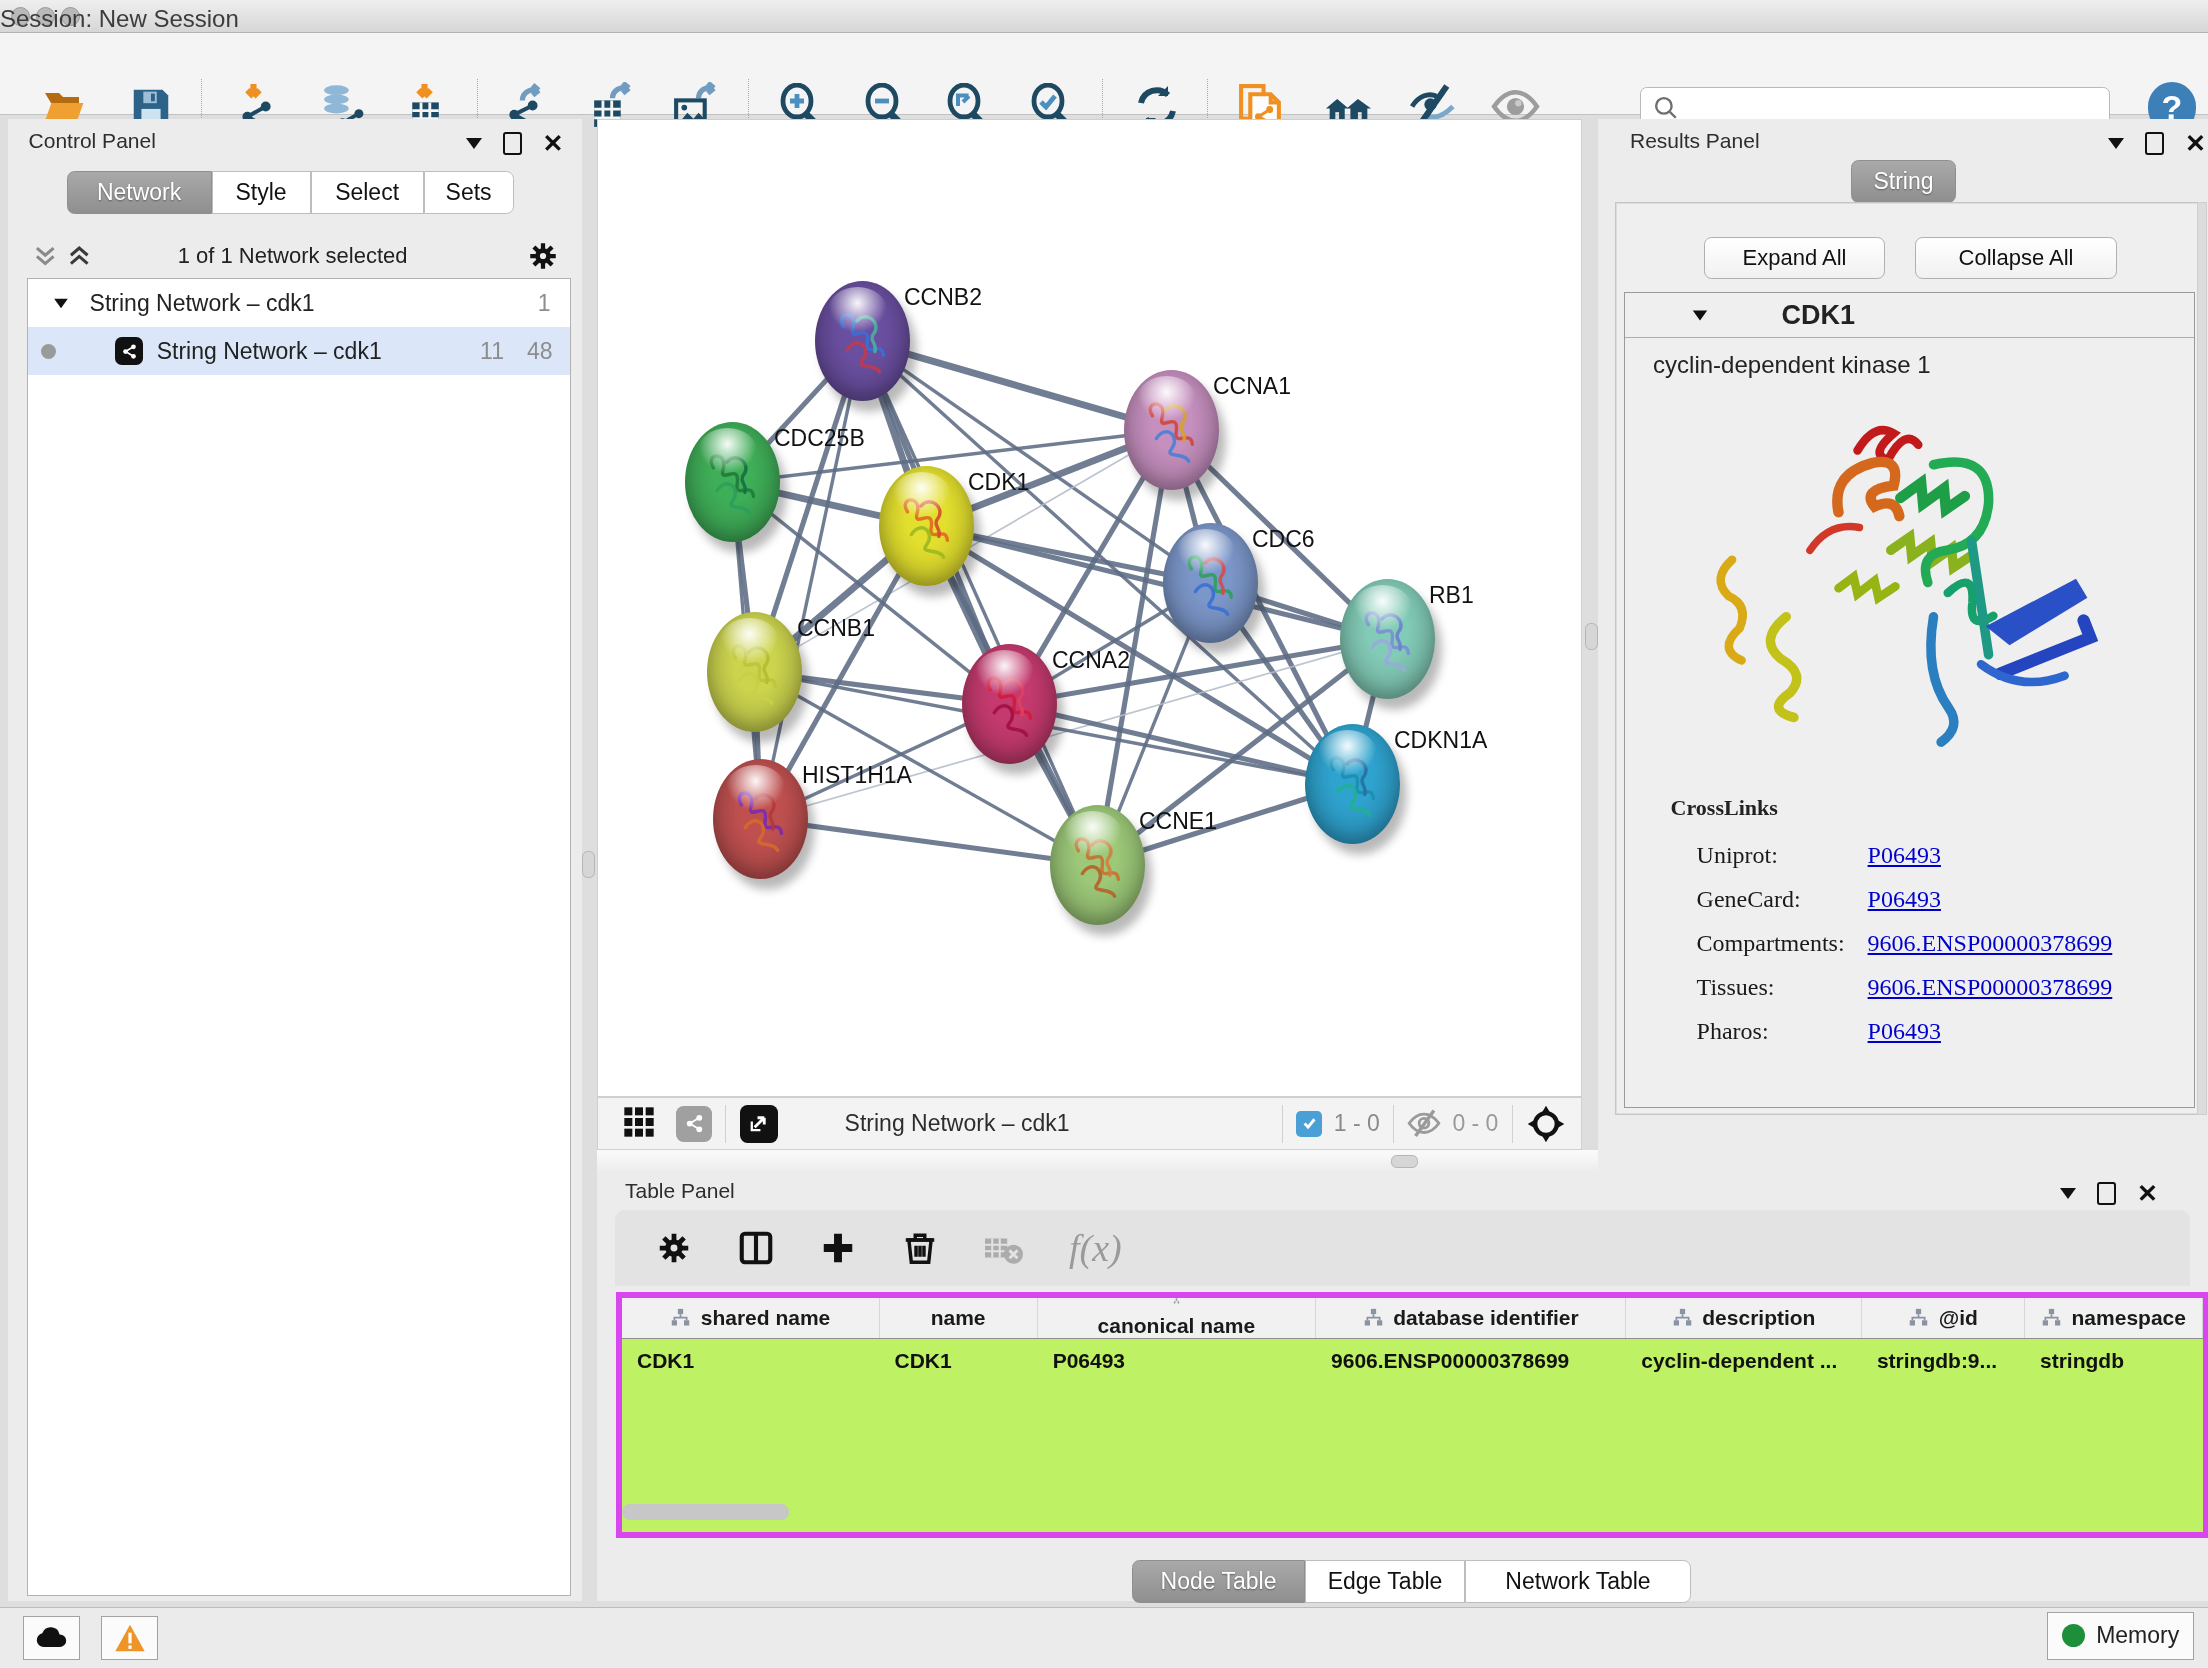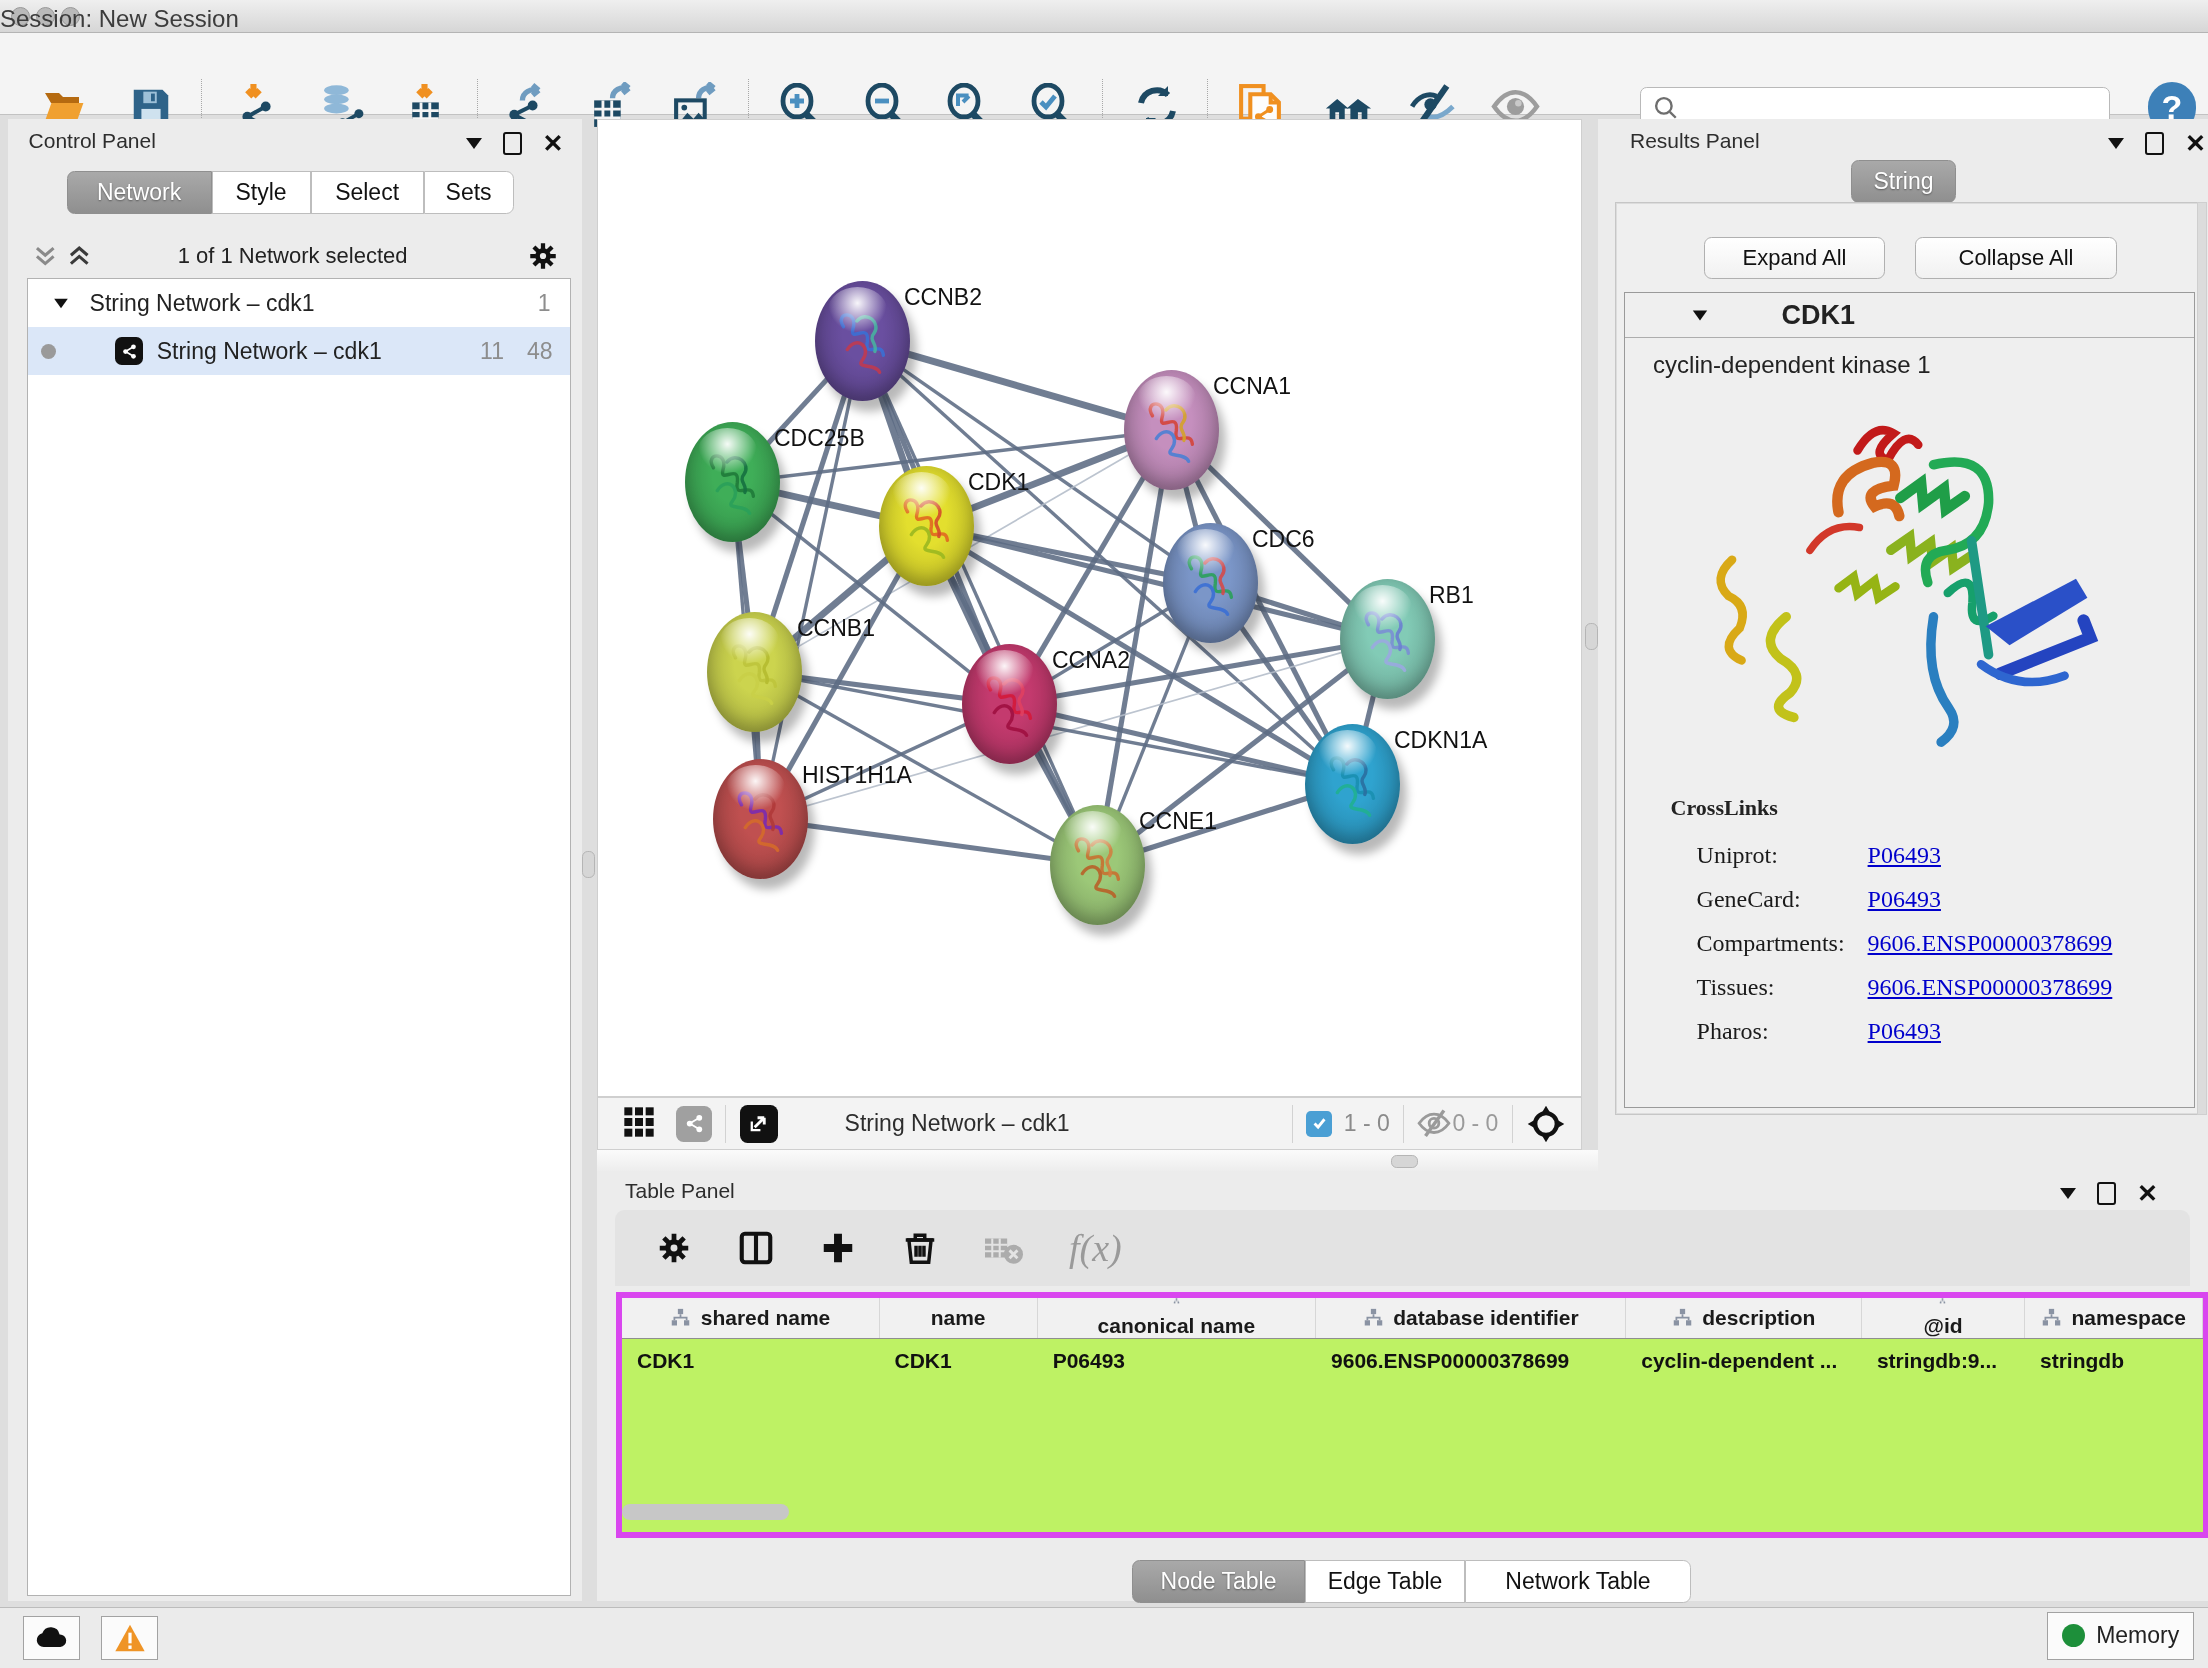--- a/index.html
+++ b/index.html
@@ -463,21 +463,21 @@
           <path d="M5 12l5 5 9-11" stroke="#fff" stroke-width="4" fill="none"></path>
         </svg>
     </div>
     <span style="margin-left:11.4px;font-size:23px;color:#8a8a8a">1 - 0</span>
     <div class="nfsep"></div>
     <svg width="34" height="28.5" viewBox="0 0 24 20">
       <path d="M1.5 10C5 5 9 3.5 12 3.5s7 1.5 10.5 6.5C19 15 15 16.5 12 16.5S5 15 1.5 10z" fill="none" stroke="#9a9a9a" stroke-width="2"></path>
       <circle cx="12" cy="10" r="3.4" fill="none" stroke="#9a9a9a" stroke-width="2"></circle>
       <path d="M19 1L6 19" stroke="#9a9a9a" stroke-width="2.4"></path>
     </svg>
-    <span style="margin-left:1px;font-size:23px;color:#9a9a9a">0 - 0</span>
+    <span style="margin-left:11px;font-size:23px;color:#9a9a9a">0 - 0</span>
     <div class="nfsep"></div>
     <svg width="40" height="40" viewBox="0 0 24 24" style="margin-right:15px">
       <circle cx="12" cy="12" r="6.5" fill="none" stroke="#111" stroke-width="2.6"></circle>
       <path d="M12 1l2.6 4.4h-5.2zM12 23l2.6-4.4h-5.2zM1 12l4.4-2.6v5.2zM23 12l-4.4-2.6v5.2z" fill="#111"></path>
     </svg>
   </div>
 </div>
 
 <div class="abs handle-v" style="left:582px;top:851px"></div>
 <div class="abs handle-v" style="left:1585px;top:623px"></div>
@@ -622,21 +622,21 @@
         </div>
         <div class="th" style="width: 237px;">
           <svg width="21" height="21" viewBox="0 0 24 24">
             <rect x="9" y="1" width="6" height="6" fill="#8a93a3"></rect>
             <rect x="2" y="14" width="6" height="6" fill="#8a93a3"></rect>
             <rect x="16" y="14" width="6" height="6" fill="#8a93a3"></rect>
             <path d="M12 7v4M5 14v-3h14v3" stroke="#8a93a3" stroke-width="2" fill="none"></path>
           </svg>
           <span>description</span>
         </div>
-        <div class="th" style="width: 164px; flex-direction: column;">
+        <div class="th" style="width: 164px;">
           <svg width="21" height="21" viewBox="0 0 24 24">
             <rect x="9" y="1" width="6" height="6" fill="#8a93a3"></rect>
             <rect x="2" y="14" width="6" height="6" fill="#8a93a3"></rect>
             <rect x="16" y="14" width="6" height="6" fill="#8a93a3"></rect>
             <path d="M12 7v4M5 14v-3h14v3" stroke="#8a93a3" stroke-width="2" fill="none"></path>
           </svg>
           <span>@id</span>
         </div>
         <div class="th" style="width: 179px;">
           <svg width="21" height="21" viewBox="0 0 24 24">

